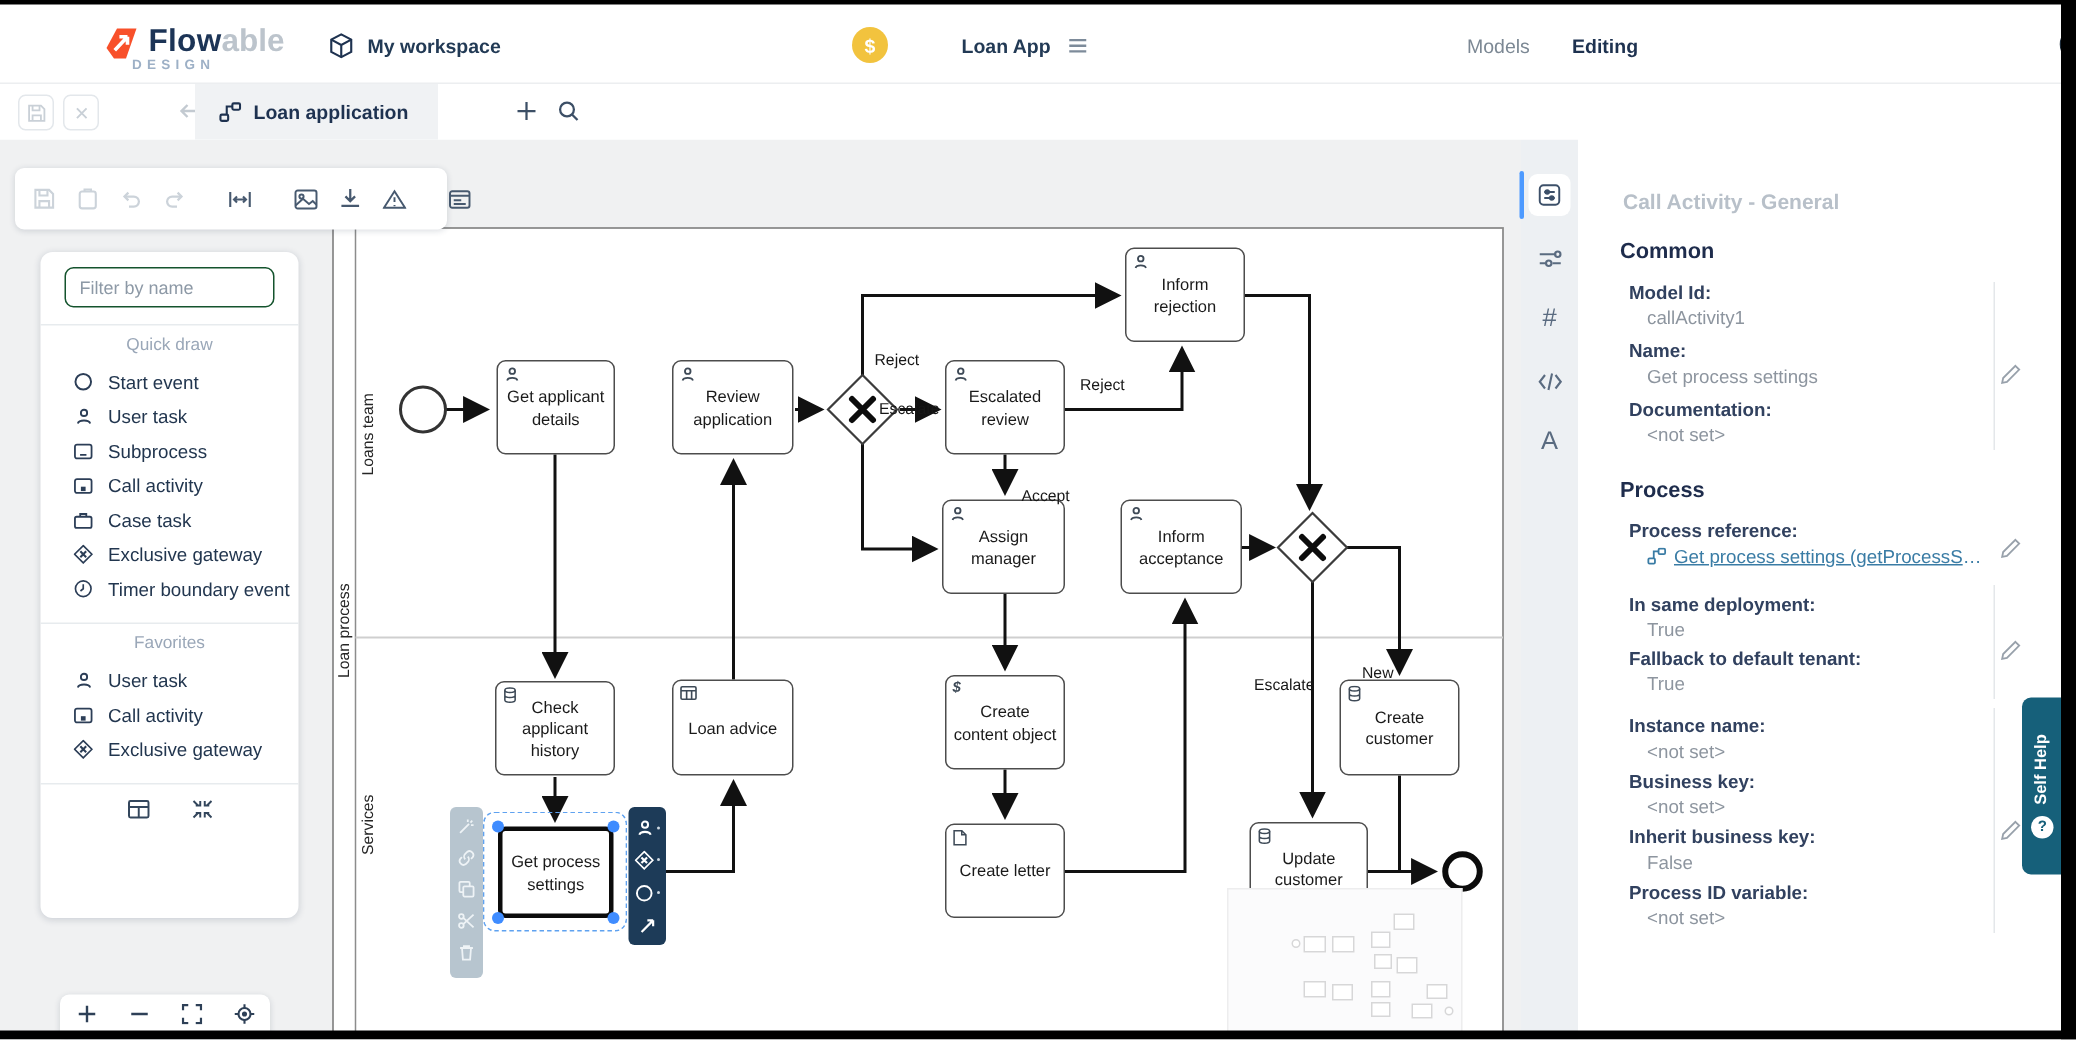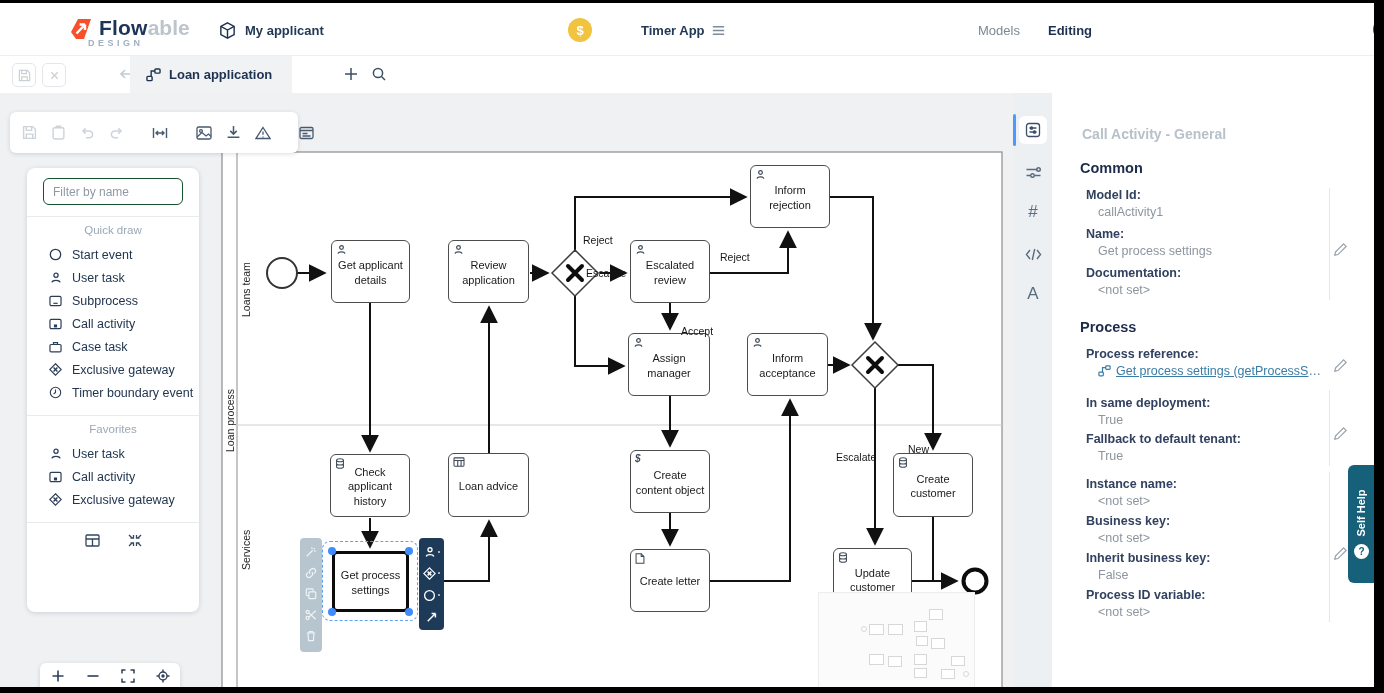--- a/index.html
+++ b/index.html
@@ -100,24 +100,24 @@
   </span>
   <span class="abs" style="left:59px;top:13px"><span class="brand-flow">Flow</span><span class="brand-able">able</span></span>
   <span class="brand-design">DESIGN</span>
 
   <span class="abs" style="left:178px;top:18px;line-height:0">
     <svg width="19" height="19" viewBox="0 0 20 20" fill="none" stroke="#1e3250" stroke-width="1.5">
         <path d="M10 2 L17 5.7 V14.3 L10 18 L3 14.3 V5.7 Z"></path>
         <path d="M3 5.7 L10 9.5 L17 5.7 M10 9.5 V18"></path>
       </svg>
   </span>
-  <span class="abs hdr-txt" style="left:205px;top:20px">My applicant</span>
+  <span class="abs hdr-txt" style="left:205px;top:20px">My workspace</span>
 
   <span class="app-badge">$</span>
-  <span class="abs hdr-txt" style="left:601px;top:20px">Timer App</span>
+  <span class="abs hdr-txt" style="left:601px;top:20px">Loan App</span>
   <span class="abs" style="left:670px;top:19px;line-height:0">
     <svg width="17" height="17" viewBox="0 0 18 18" stroke="#7d8b9a" stroke-width="1.6">
         <path d="M3 5h12M3 9h12M3 13h12"></path>
       </svg>
   </span>
 
   <span class="abs hdr-gray" style="left:938px;top:20px">Models</span>
   <span class="abs" style="left:1008px;top:20px;font-size:13px;font-weight:700;color:#1e3250">Editing</span>
   <span class="abs" style="left:1332px;top:13px;line-height:0">
     <svg width="27" height="27" viewBox="0 0 28 28" fill="none" stroke="#1c2b3a" stroke-width="1.6">

